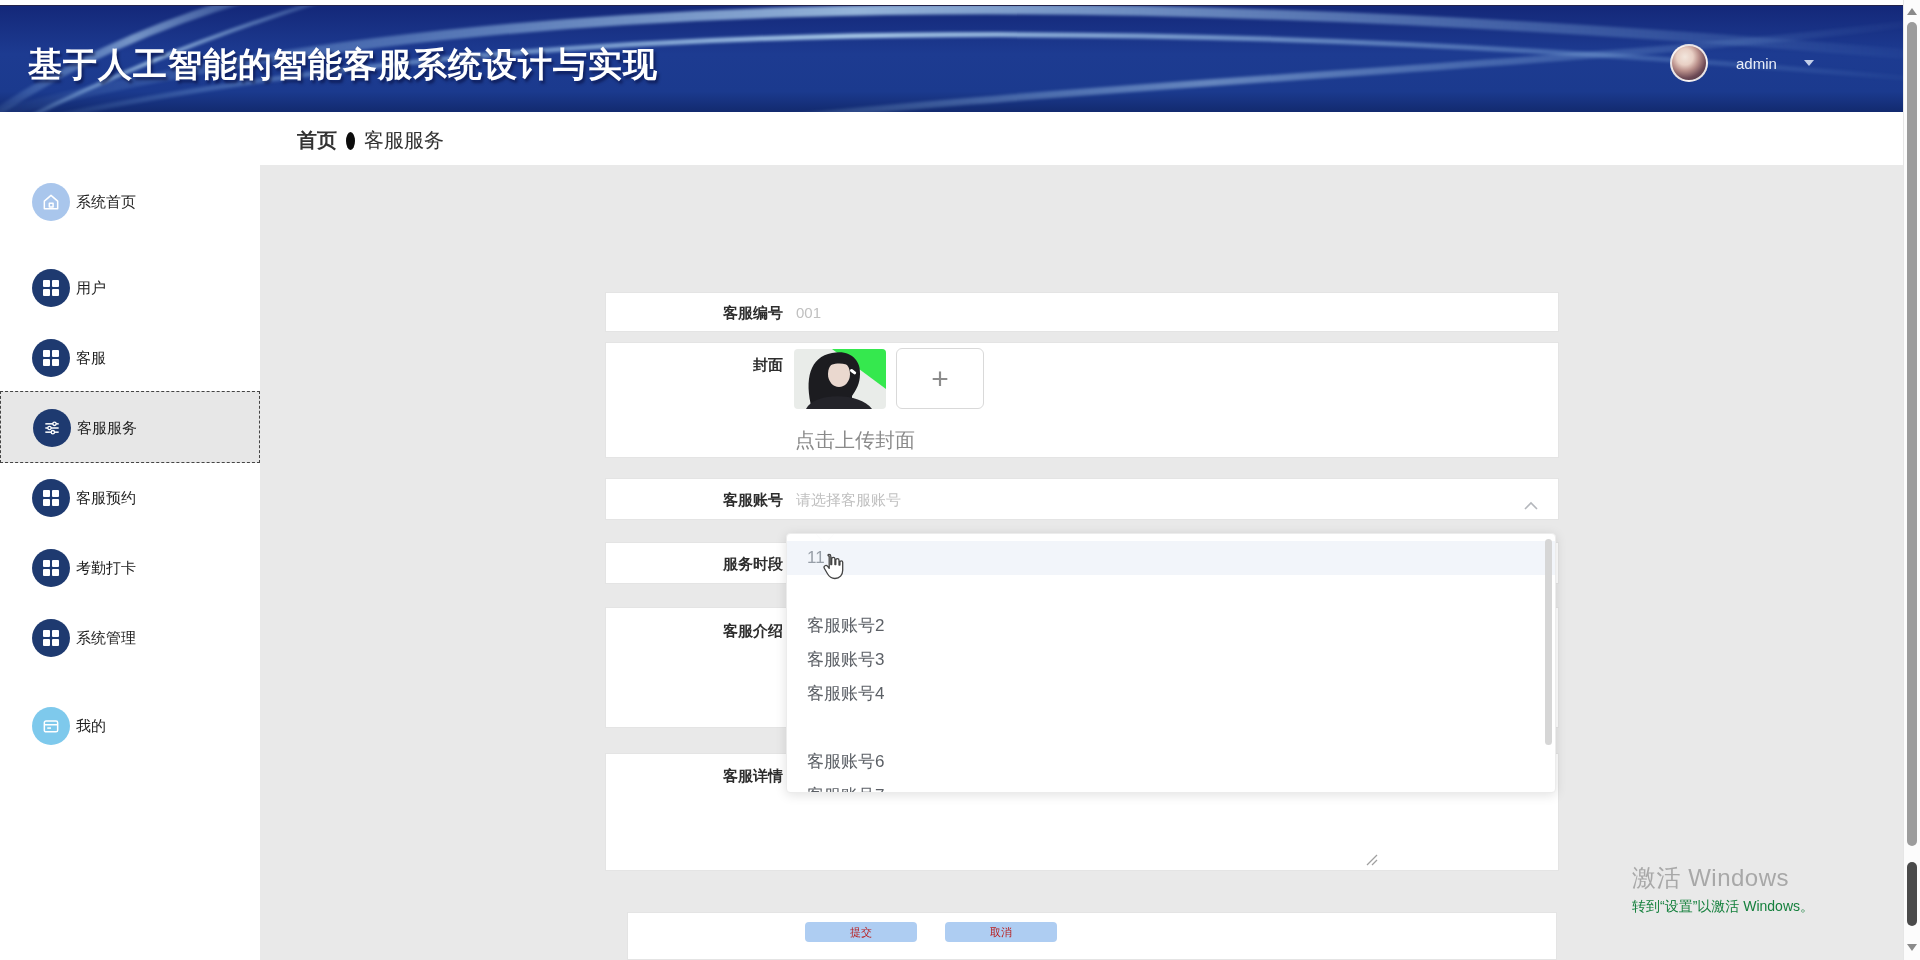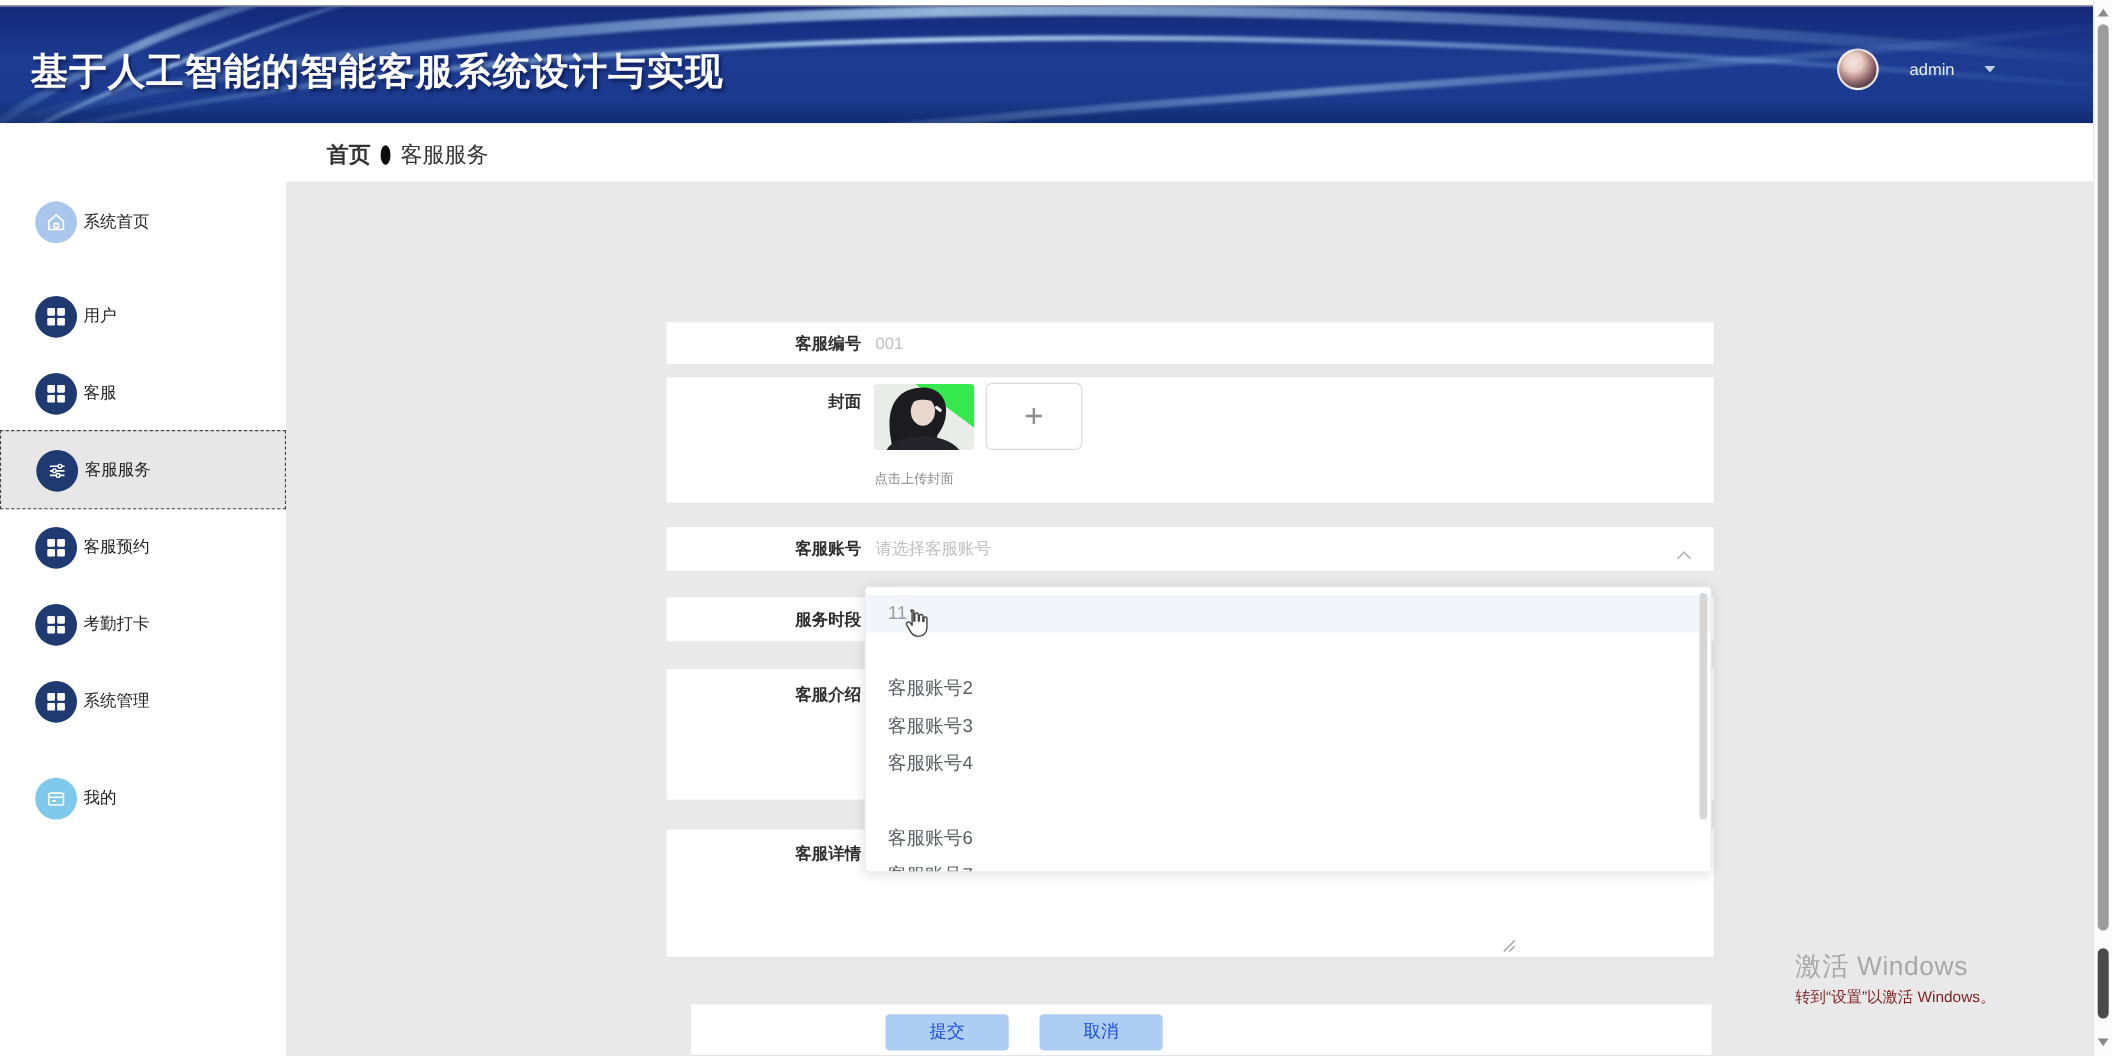--- a/index.html
+++ b/index.html
@@ -42,41 +42,41 @@
   #row-code   { top:292px; height:40px; }
   #row-cover  { top:342px; height:116px; }
   #row-account{ top:478px; height:42px; }
   #row-period { top:542px; height:42px; }
   #row-intro  { top:607px; height:121px; }
   #row-detail { top:753px; height:118px; }
   #row-actions{ left:627px; top:912px; width:930px; height:48px; }
 
   .cover-photo { position:absolute; left:188px; top:6px; width:92px; height:60px; border-radius:4px; overflow:hidden; cursor:pointer; }
   .plus-box { position:absolute; left:290px; top:5px; width:88px; height:61px; border:1px solid #d9d9d9; border-radius:6px; display:flex; align-items:center; justify-content:center; color:#8c8c8c; font-size:30px; font-weight:200; cursor:pointer; background:#fff; }
-  .cover-hint { position:absolute; left:189px; top:84px; font-size:12px; color:#8a8a8a; }
+  .cover-hint { position:absolute; left:189px; top:84px; font-size:20px; color:#8a8a8a; }
   .sel-caret { position:absolute; right:20px; top:17px; }
   .resize-handle { position:absolute; left:758px; top:98px; }
 
-  .btn { position:absolute; top:9px; width:112px; height:33px; background:#aecdf2; border:none; border-radius:4px; font-size:16px; color:#1d4ed8; font-family:inherit; cursor:pointer; }
+  .btn { position:absolute; top:9px; width:112px; height:20px; background:#aecdf2; border:none; border-radius:4px; font-size:11px; color:#b91c1c; font-family:inherit; cursor:pointer; }
   .btn.submit { left:177px; }
   .btn.cancel { left:317px; }
 
   
   .dropdown { position:absolute; left:786px; top:533px; width:770px; height:260px; background:#fff; border-radius:4px;
               box-shadow:0 2px 12px rgba(0,0,0,.12); border:1px solid #ececec; overflow:hidden; z-index:50; }
   .dropdown .notch { position:absolute; left:32px; top:-6px; width:12px; height:12px; background:#fff; transform:rotate(45deg); box-shadow:-1px -1px 3px rgba(0,0,0,.06); }
   .opt { position:absolute; left:0; width:770px; height:34px; line-height:34px; padding-left:20px; font-size:17px; color:#5c6066; cursor:pointer; }
   .opt.hovered { background:#f2f5fa; color:#979ea7; }
   .dd-thumb { position:absolute; right:3px; top:5px; width:7px; height:206px; background:#d6d6d6; border-radius:4px; }
 
   
   .cursor { position:absolute; left:820px; top:552px; z-index:200; pointer-events:none; }
   .watermark { position:absolute; left:1632px; top:862px; color:#a8a8a8; z-index:5; }
   .watermark .l1 { font-size:24px; letter-spacing:.5px; }
-  .watermark .l2 { font-size:14px; color:#7f1d1d; margin-top:4px; }
+  .watermark .l2 { font-size:14px; color:#15803d; margin-top:4px; }
 
   
   .scrollbar { position:absolute; left:1903px; top:0; width:17px; height:960px; background:#fcfcfc; border-left:1px solid #e6e6e6; }
   .sb-up { position:absolute; left:3px; top:8px; width:0; height:0; border-left:5px solid transparent; border-right:5px solid transparent; border-bottom:7px solid #8a8a8a; }
   .sb-thumb { position:absolute; left:3px; top:22px; width:10px; height:824px; background:#9c9c9c; border-radius:6px; }
   .sb-thumb2 { position:absolute; left:3px; top:862px; width:10px; height:64px; background:#4a4a4a; border-radius:5px; }
   .sb-down { position:absolute; left:3px; top:944px; width:0; height:0; border-left:5px solid transparent; border-right:5px solid transparent; border-top:7px solid #8a8a8a; }
 </style>
 </head>
 <body>

